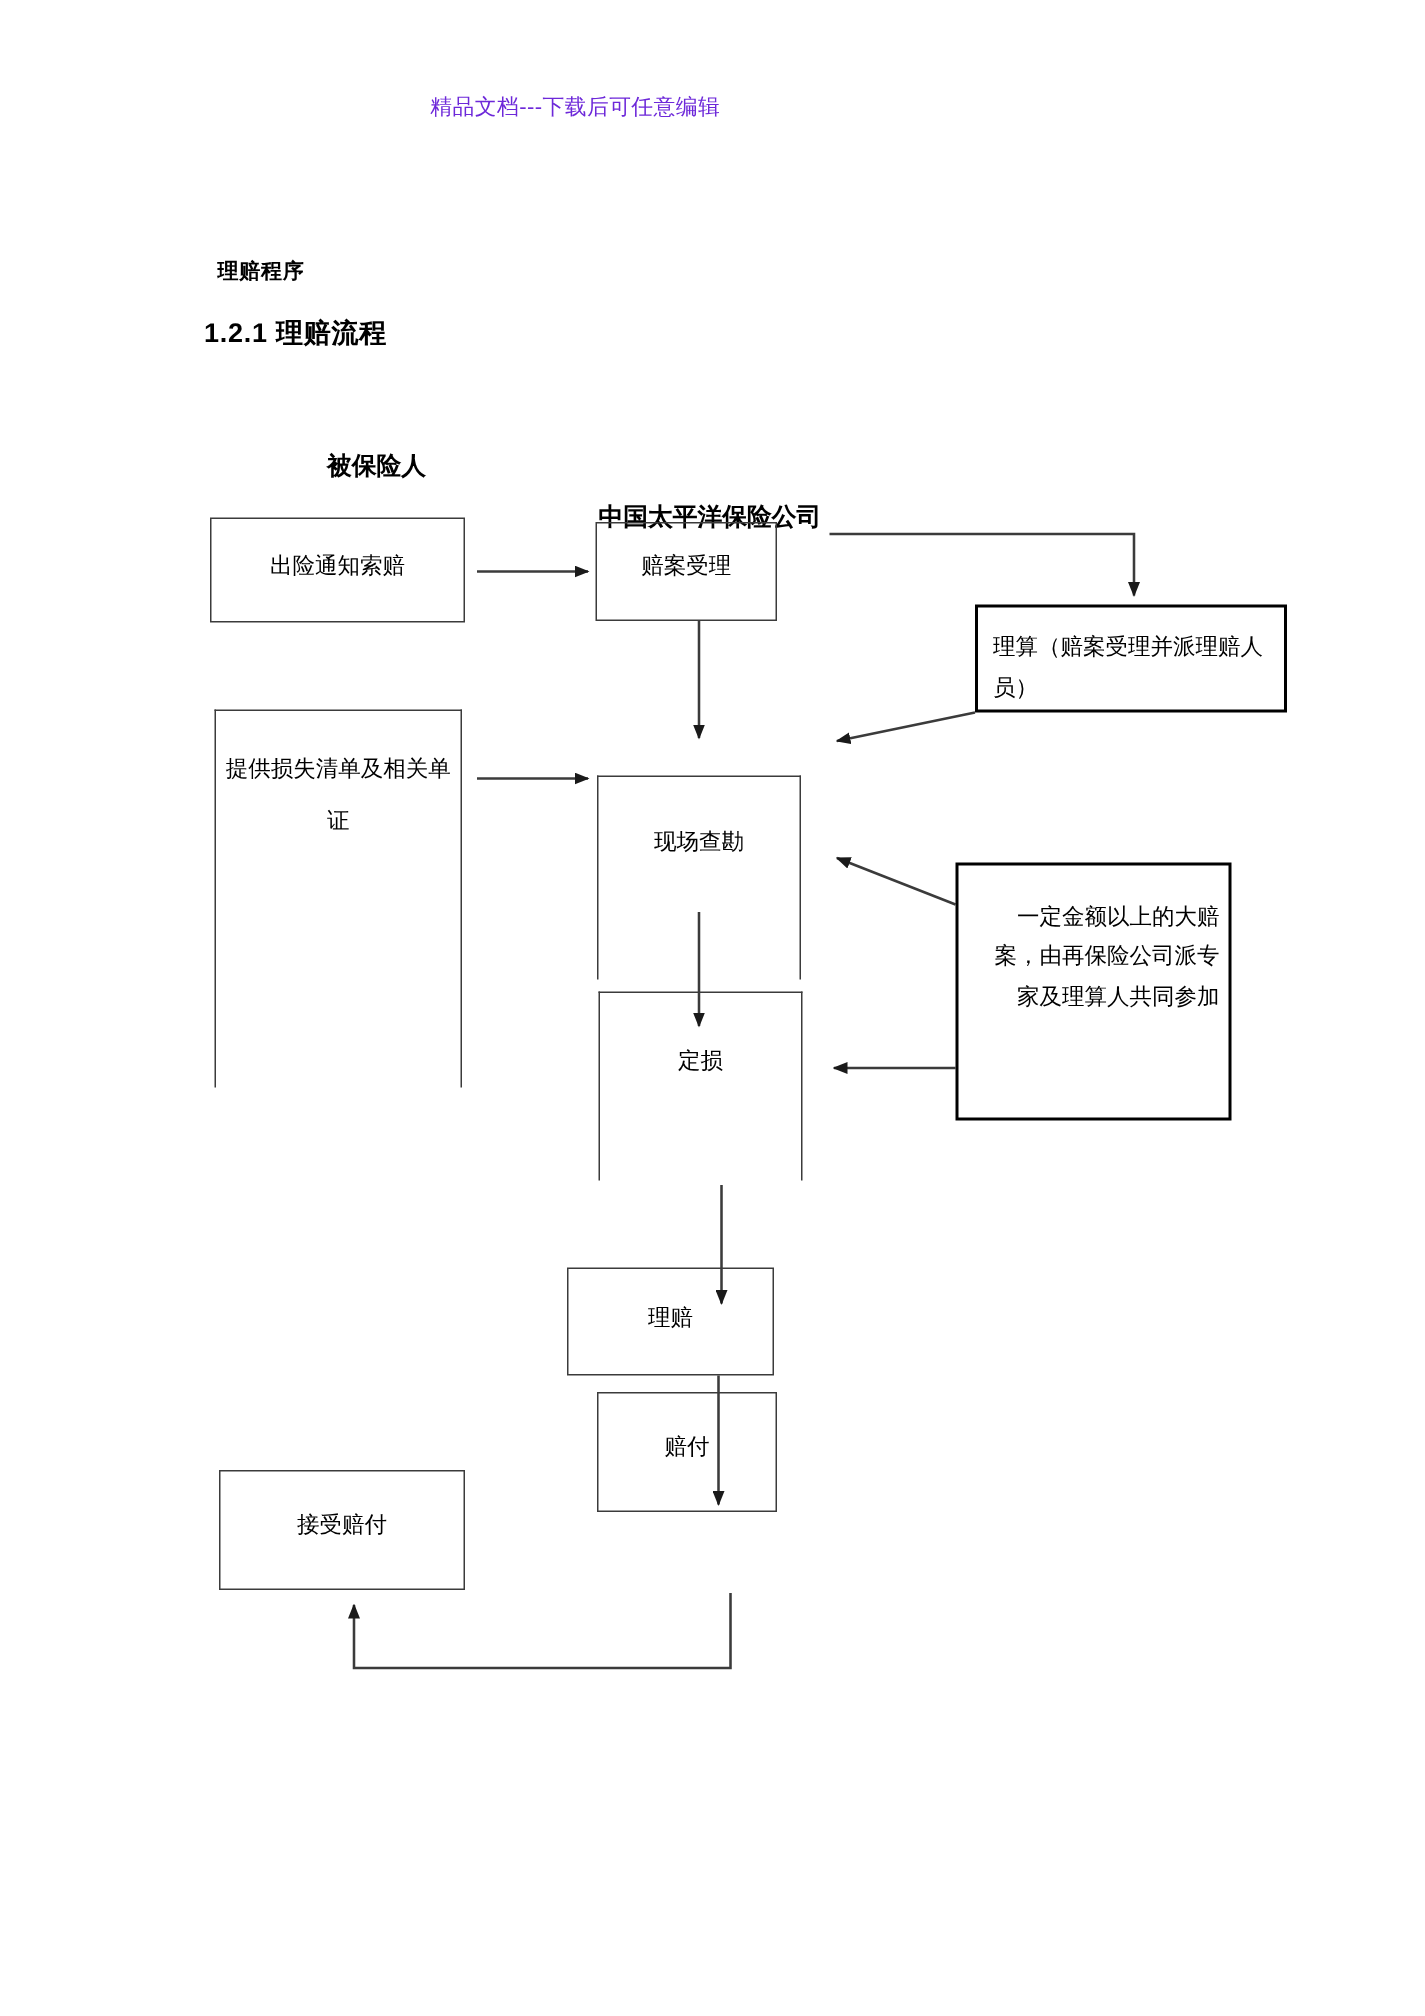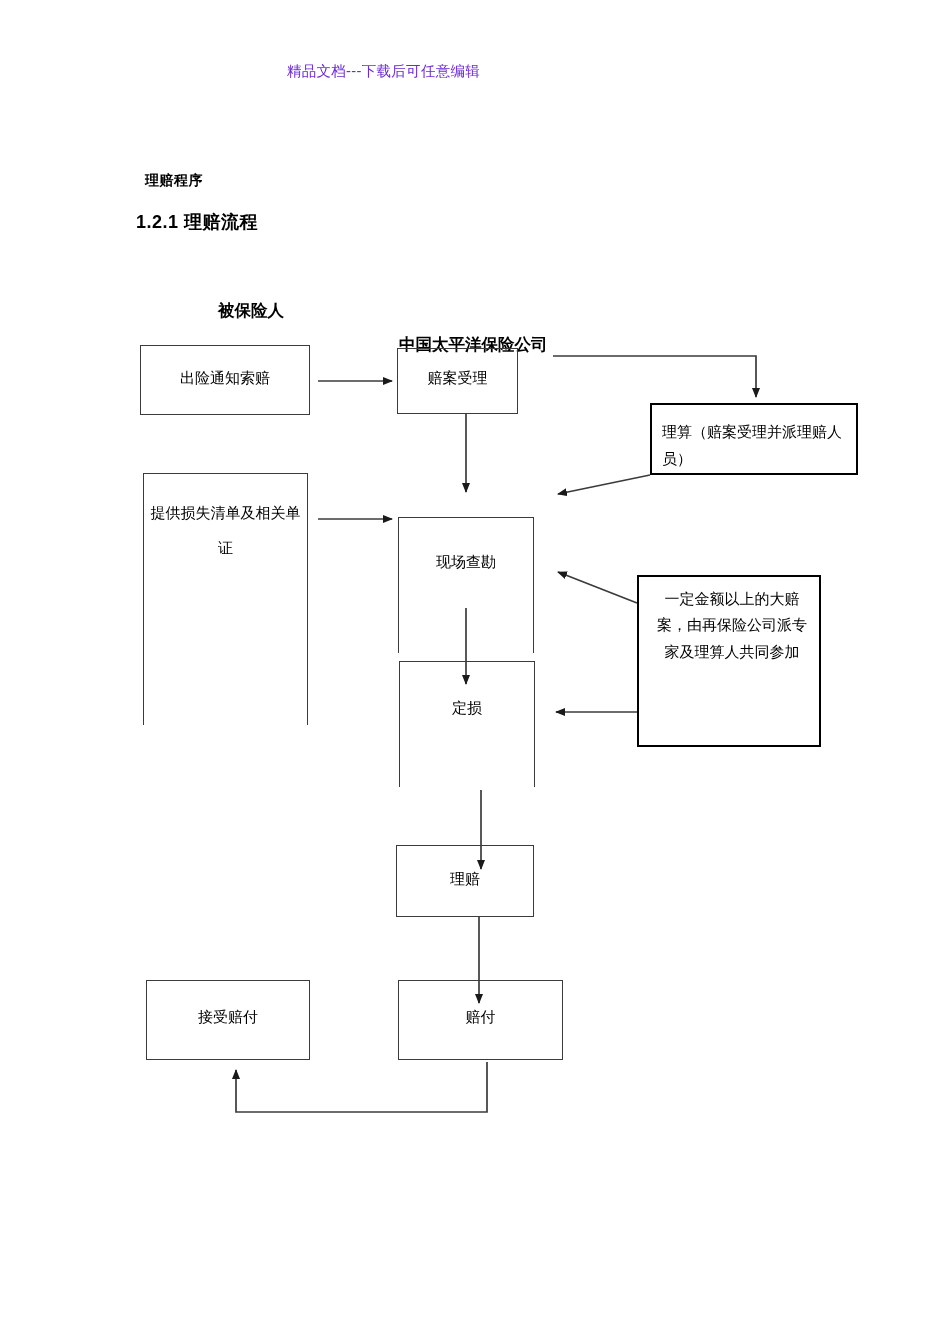--- a/index.html
+++ b/index.html
@@ -84,30 +84,30 @@
   .node.thick { border-width: 2.4px; border-color: #000; }
   .node.no-bottom { border-bottom: none; }
 
   .n-chuxian   { left: 140px; top: 345px;  width: 170px; height: 70px; }
   .n-shouli    { left: 397px; top: 348px;  width: 121px; height: 66px; }
   .n-lisuan    { left: 650px; top: 403px;  width: 208px; height: 72px; font-size:15px;}
   .n-tigong    { left: 143px; top: 473px;  width: 165px; height: 252px; }
   .n-chakan    { left: 398px; top: 470px;  width: 136px; height: 136px; margin-top: 47px; }
   .n-dajian    { left: 637px; top: 575px;  width: 184px; height: 172px; }
   .n-dingsun   { left: 399px; top: 661px;  width: 136px; height: 126px; }
-  .n-lipei     { left: 396px; top: 845px;  width: 138px; height: 72px; }
+  .n-lipei     { left: 378px; top: 845px;  width: 138px; height: 72px; }
   .n-jieshou   { left: 146px; top: 980px;  width: 164px; height: 80px; }
-  .n-peifu     { left: 398px; top: 980px;  width: 165px; height: 80px; }
+  .n-peifu     { left: 398px; top: 928px;  width: 120px; height: 80px; }
 
   .n-chuxian .lbl  { padding-top: 24px; }
   .n-shouli .lbl   { padding-top: 21px; }
   .n-lisuan .lbl   { padding-top: 13px; line-height: 1.8; text-align: left; padding-left: 10px;}
   .n-tigong .lbl   { padding-top: 22px; line-height: 2.3; }
   .n-chakan .lbl   { padding-top: 36px; }
-  .n-dajian .lbl   { padding-top: 9px; line-height: 1.75; text-align: center; padding-left: 12px;}
+  .n-dajian .lbl   { padding-top: 22px; line-height: 1.75; text-align: right; padding-left: 12px;}
   .n-dingsun .lbl  { padding-top: 38px; }
   .n-lipei .lbl    { padding-top: 25px; }
   .n-jieshou .lbl  { padding-top: 28px; }
   .n-peifu .lbl    { padding-top: 28px; }
 </style>
 </head>
 <body>
 
 <div class="page">
 

